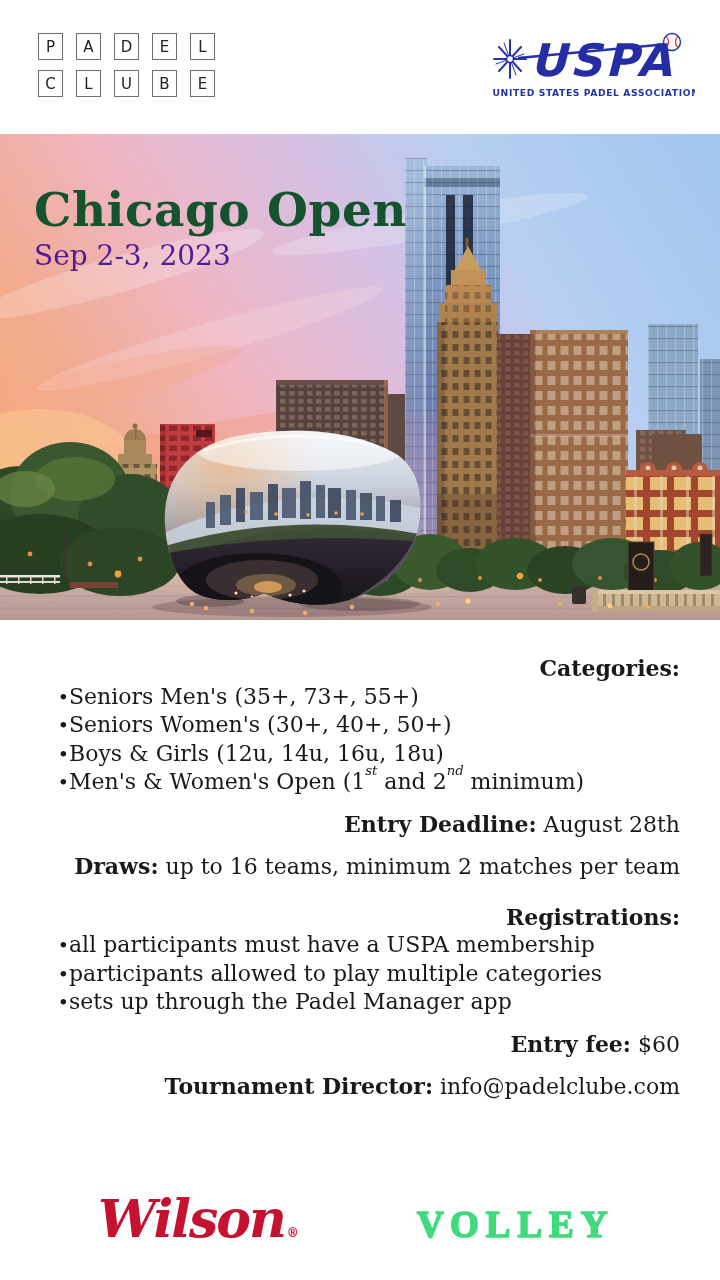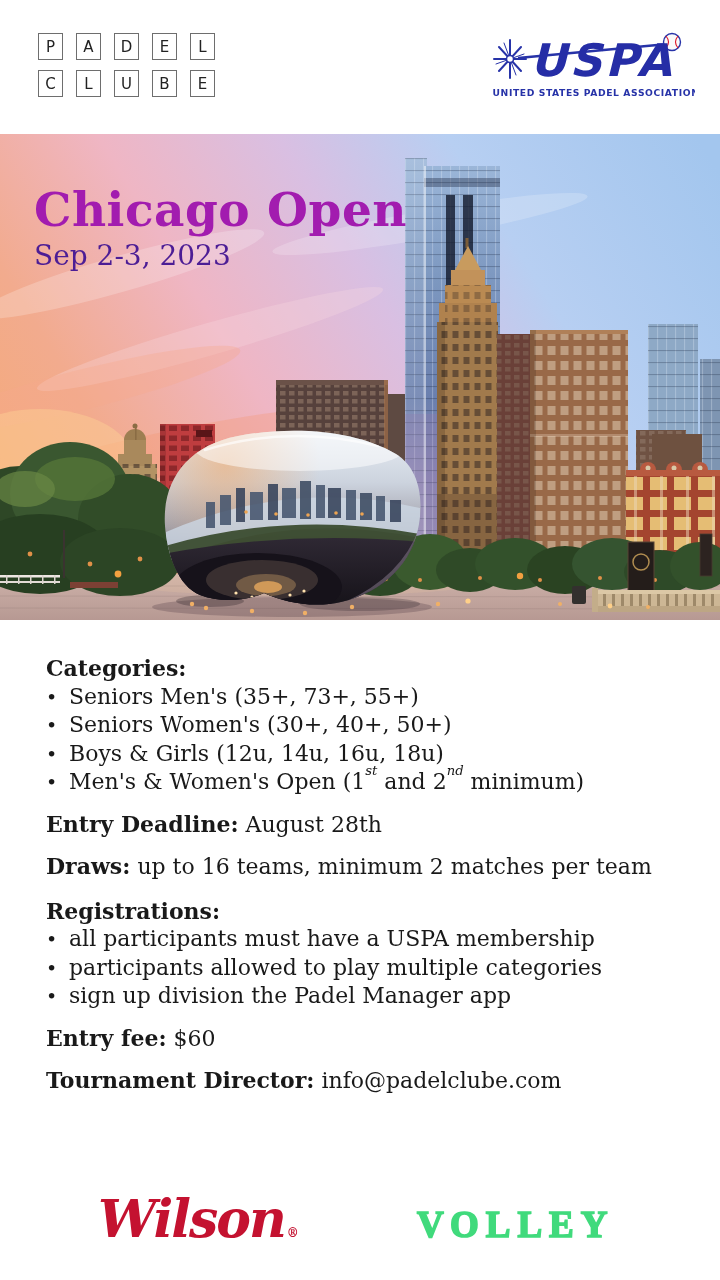--- a/index.html
+++ b/index.html
@@ -11,33 +11,33 @@
   .pclogo{position:absolute;left:38px;top:33px;}
   .pcrow{display:flex;gap:13px;margin-bottom:10px;}
   .pcbox{width:23px;height:25px;border:1px solid #6e6e6e;display:flex;align-items:center;justify-content:center;
          font-family:"DejaVu Sans",sans-serif;font-size:15px;color:#222;}
   .uspa{position:absolute;right:25px;top:14px;}
 
   
   .hero{position:absolute;top:134px;left:0;width:720px;height:486px;}
   .hero svg{display:block;}
   .heroText{position:absolute;left:34px;top:52px;}
-  .heroText h1{margin:0;font-size:47px;line-height:1;font-weight:bold;color:#a21caf;letter-spacing:0.5px;}
+  .heroText h1{margin:0;font-size:47px;line-height:1;font-weight:bold;color:#14532d;letter-spacing:0.5px;}
   .heroText .date{margin-top:9px;font-size:28px;line-height:1;color:#4c1d95;}
 
   
   .details{position:absolute;top:620px;left:0;width:720px;padding:34px 40px 0 46px;box-sizing:border-box;
-           font-size:22px;line-height:28.5px;}
+           font-size:22px;line-height:28.5px;text-align:right;}
   .b{font-weight:bold;}
   .li{display:flex;}
   .li .dot{width:23px;flex:none;font-size:19px;}
   .details p{margin:13px 0 0 0;}
   .sect{margin-top:13px;}
   .sect:first-child{margin-top:0;}
-  .sm{margin-top:15px;}
+  .sm{margin-top:21px;}
   sup{font-size:60%;position:relative;top:-0.45em;line-height:0;font-style:italic;}
 
   
   .wilson{position:absolute;left:98px;top:1188px;font-family:"DejaVu Serif",serif;font-style:italic;
           font-weight:bold;font-size:52px;color:#c41230;letter-spacing:-2px;}
   .wilson .reg{font-size:12px;letter-spacing:0;margin-left:2px;}
   .volley{position:absolute;left:417px;top:1203px;font-family:Liberation Serif, serif;font-weight:bold;
           font-size:37px;color:#40da7c;letter-spacing:7px;-webkit-text-stroke:1.6px #40da7c;}
 </style>
 </head>
@@ -432,21 +432,21 @@
       <div class="li">
         <span class="dot">•</span>
         <span>all participants must have a USPA membership</span>
       </div>
       <div class="li">
         <span class="dot">•</span>
         <span>participants allowed to play multiple categories</span>
       </div>
       <div class="li">
         <span class="dot">•</span>
-        <span>sign up division the Padel Manager app</span>
+        <span>sets up through the Padel Manager app</span>
       </div>
     </section>
 
     <p class="sm">
       <span class="b">Entry fee:</span>
       <span>$60</span>
     </p>
 
     <p class="sm">
       <span class="b">Tournament Director:</span>

